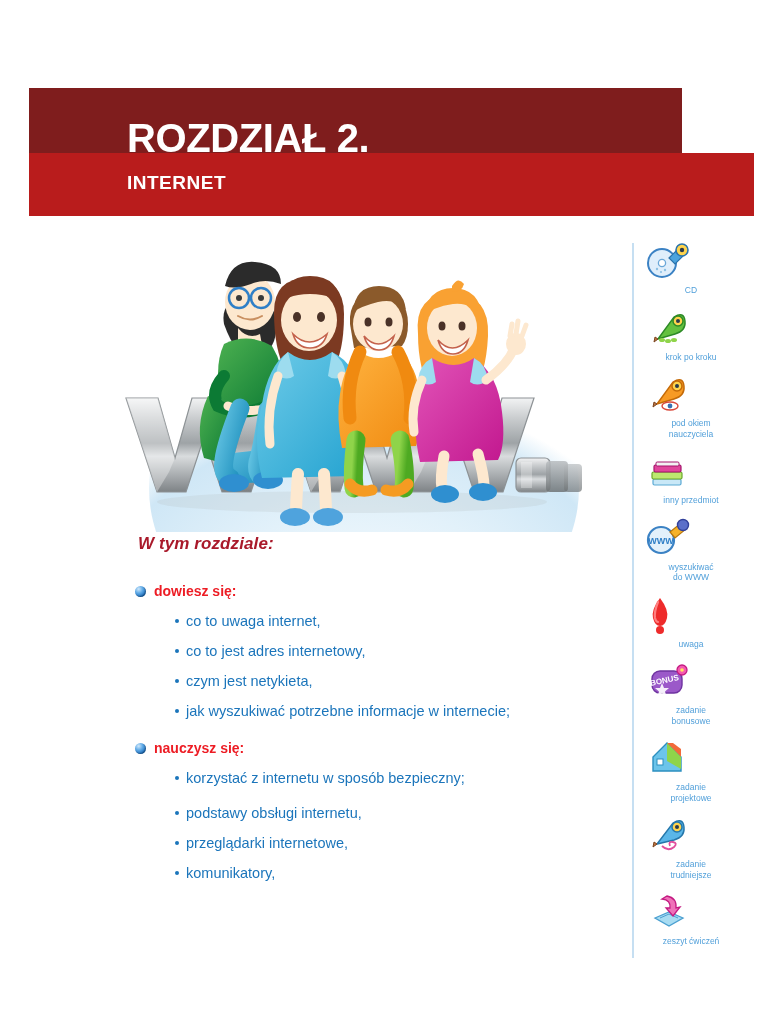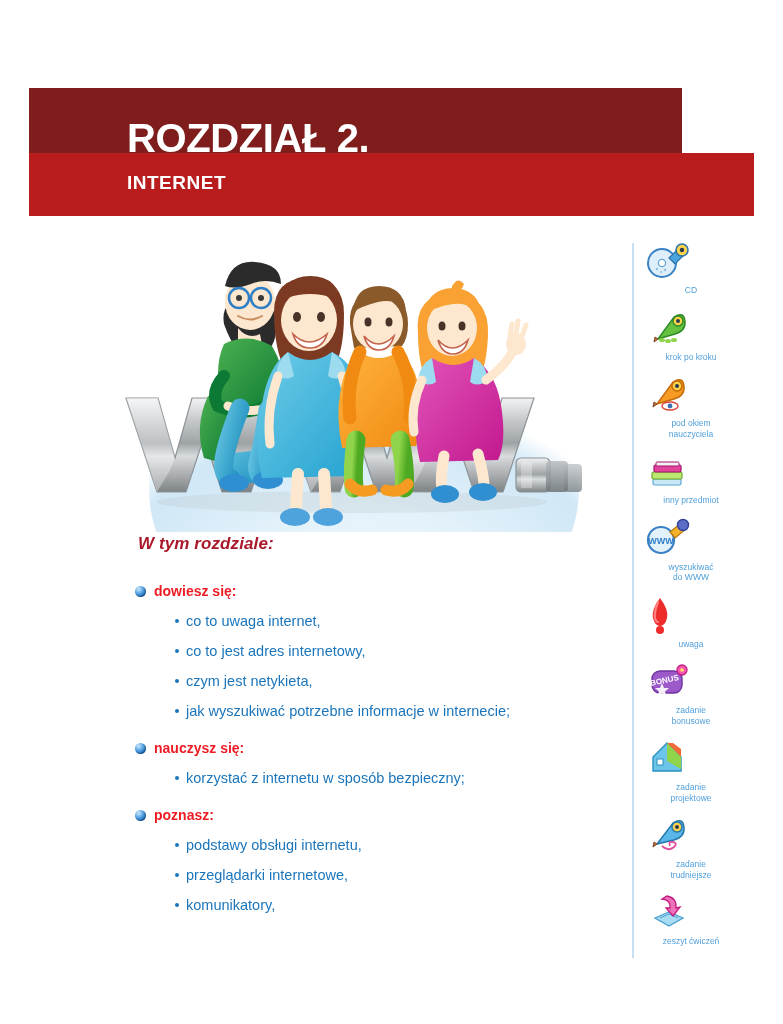--- a/index.html
+++ b/index.html
@@ -340,24 +340,20 @@
     <div class="group-title">
       <span class="sphere-bullet"></span>
       <span>nauczysz się:</span>
     </div>
     <ul class="items">
       <li><span class="dot"></span><span>korzystać z internetu w sposób bezpieczny;</span></li>
     </ul>
   </div>
 
   <div class="group">
-    <div class="group-title">
-      <span class="sphere-bullet"></span>
-      <span>poznasz:</span>
-    </div>
     <ul class="items">
       <li><span class="dot"></span><span>podstawy obsługi internetu,</span></li>
       <li><span class="dot"></span><span>przeglądarki internetowe,</span></li>
       <li><span class="dot"></span><span>komunikatory,</span></li>
     </ul>
   </div>
 </div>
 
 <div class="sidebar-divider"></div>
 <div class="sidebar">

